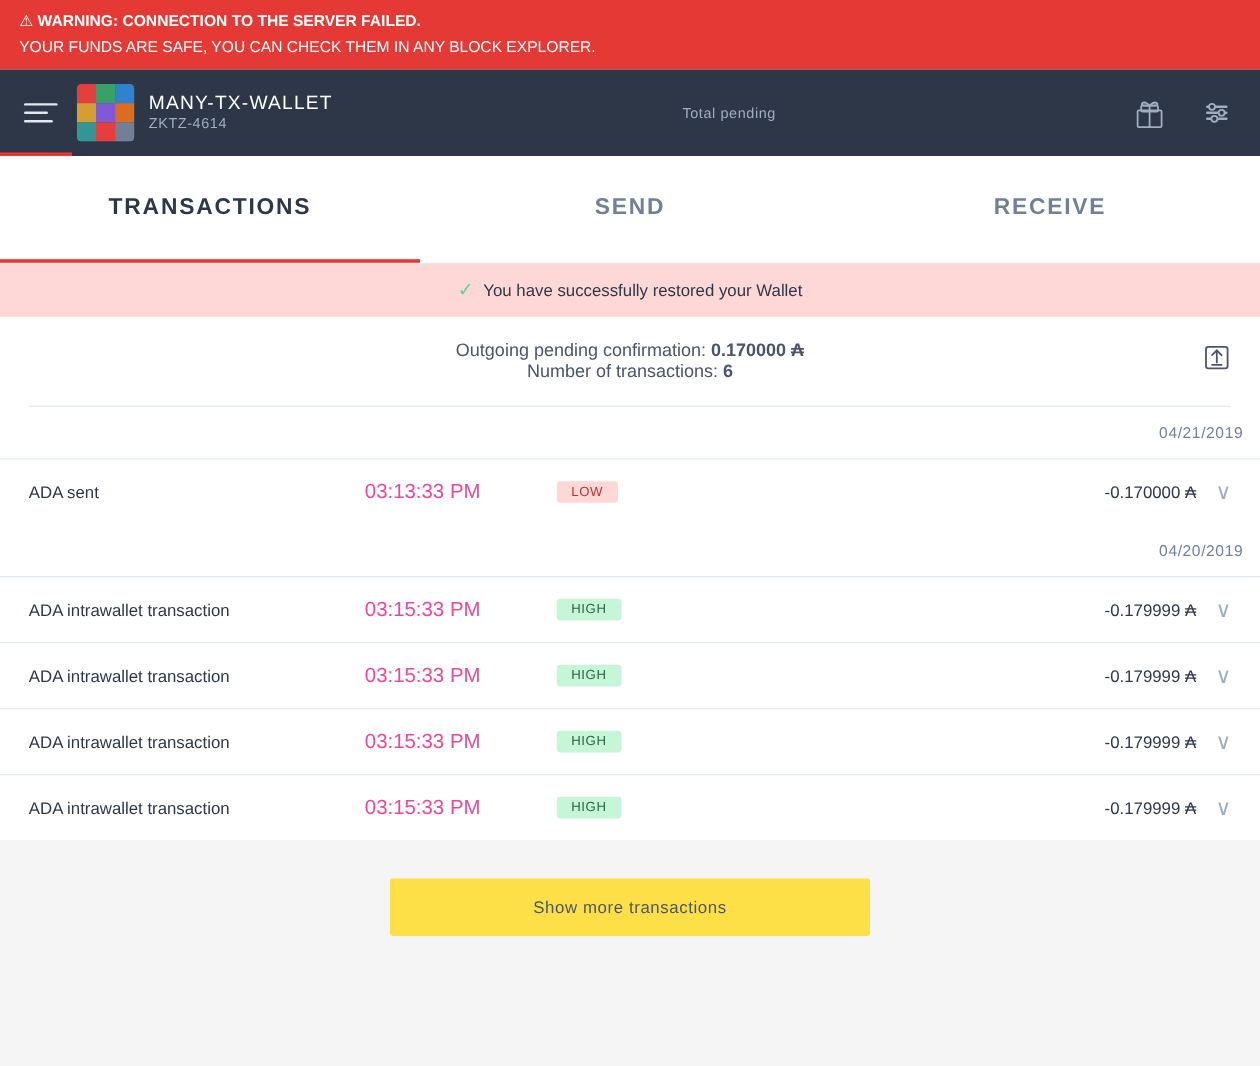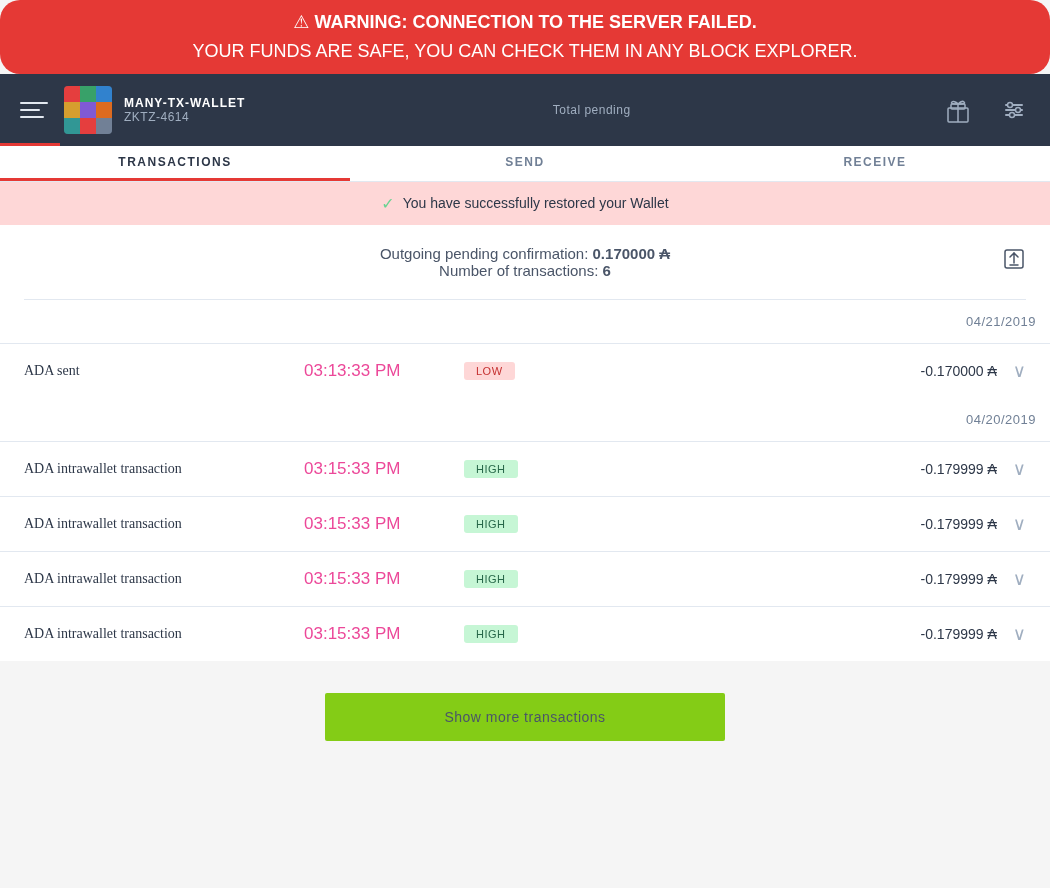--- a/index.html
+++ b/index.html
@@ -2,25 +2,24 @@
 <html><head>
   <meta charset="utf-8">
   <style>
     * { margin: 0; padding: 0; box-sizing: border-box; }
     body { font-family: 'Segoe UI', Arial, sans-serif; background: #f5f5f5; width: 1050px; min-height: 888px; overflow-x: hidden; }
 
     
     .warning-banner {
       background: #e53935;
       color: white;
-      text-align: center;
+      text-align: left;
       padding: 8px 16px;
-      font-size: 18px;
+      font-size: 13px;
       line-height: 1.6;
-      border-radius: 20px;
     }
     .warning-banner a { color: white; text-decoration: underline; }
 
     
     .header {
       background: #2d3748;
       display: flex;
       align-items: center;
       padding: 0 16px;
       height: 72px;
@@ -57,22 +56,22 @@
       display: flex;
       align-items: center;
       justify-content: center;
       font-size: 24px;
       overflow: hidden;
       position: relative;
     }
     .wallet-info { display: flex; flex-direction: column; }
     .wallet-name {
       color: white;
-      font-size: 12px;
-      font-weight: bold;
+      font-size: 16px;
+      font-weight: normal;
       letter-spacing: 1px;
     }
     .wallet-id {
       color: #a0aec0;
       font-size: 12px;
       letter-spacing: 0.5px;
     }
     .header-center {
       flex: 1;
       text-align: center;
@@ -115,22 +114,22 @@
 
     
     .nav-tabs {
       display: flex;
       background: white;
       border-bottom: 1px solid #e2e8f0;
     }
     .nav-tab {
       flex: 1;
       text-align: center;
-      padding: 9px;
-      font-size: 12px;
+      padding: 32px;
+      font-size: 19px;
       letter-spacing: 1.5px;
       font-weight: 600;
       color: #718096;
       cursor: pointer;
       border-bottom: 3px solid transparent;
       text-transform: uppercase;
     }
     .nav-tab.active {
       color: #2d3748;
       border-bottom: 3px solid #e53935;
@@ -197,21 +196,20 @@
       align-items: center;
       padding: 16px 24px;
       border-top: 1px solid #e2e8f0;
       cursor: pointer;
     }
     .tx-name {
       flex: 0 0 280px;
       font-size: 14px;
       color: #2d3748;
       font-weight: 500;
-      font-family: Liberation Serif, serif;
     }
     .tx-time {
       flex: 0 0 160px;
       font-size: 17px;
       color: #ec4899;
     }
     .tx-badge {
       flex: 0 0 120px;
     }
     .badge {
@@ -245,21 +243,21 @@
       cursor: pointer;
     }
 
     
     .show-more-container {
       display: flex;
       justify-content: center;
       padding: 32px 16px;
     }
     .show-more-btn {
-      background: #84cc16;
+      background: #fde047;
       border: none;
       padding: 16px 80px;
       font-size: 14px;
       color: #4a5568;
       cursor: pointer;
       border-radius: 2px;
       letter-spacing: 0.5px;
       min-width: 400px;
     }
   </style>

